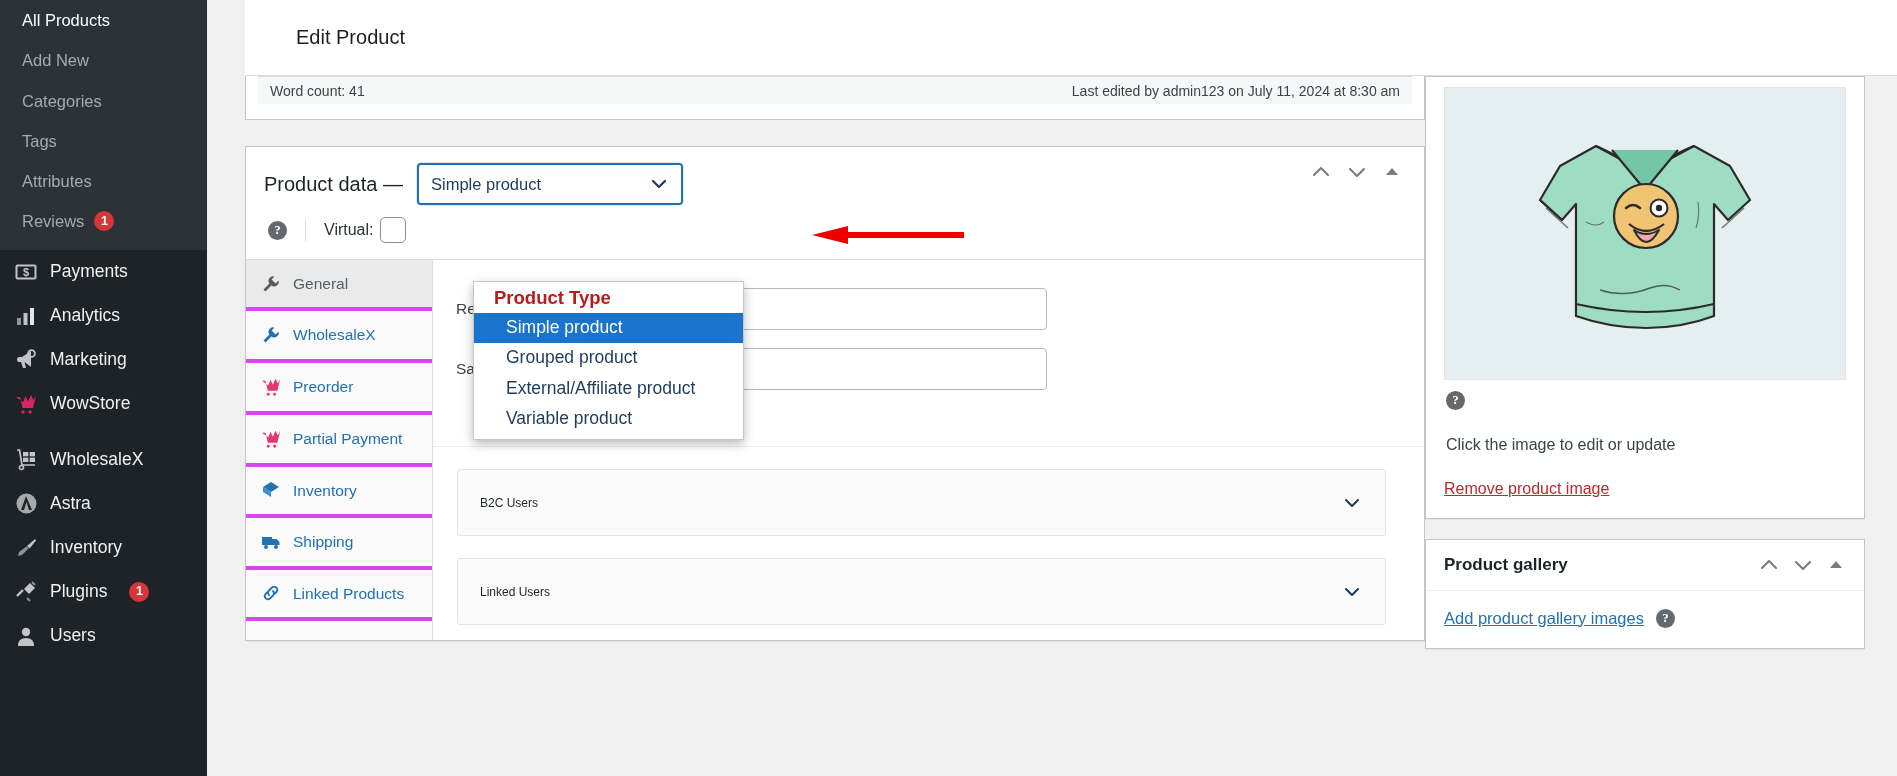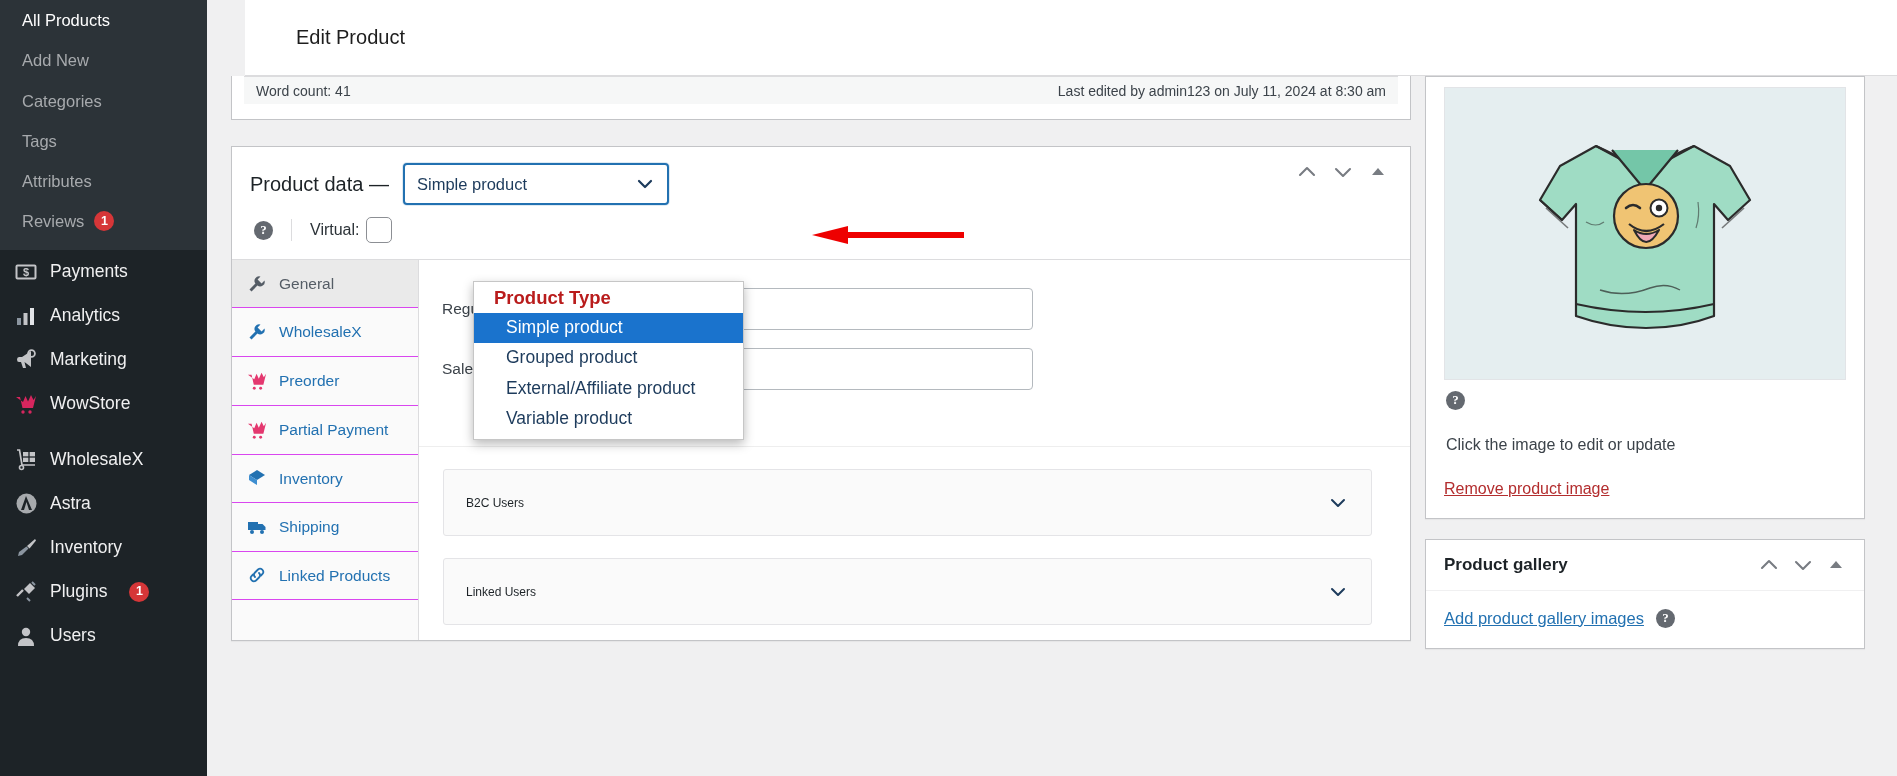--- a/index.html
+++ b/index.html
@@ -78,21 +78,21 @@
   .header-btn {
     display: flex; flex-direction: column; align-items: center;
     gap: 8px;
     color: #757575;
     font-size: 14.5px;
   }
   .header-btn .hicon { position: relative; width: 30px; height: 30px; }
 
   
   #content-col {
-    position: absolute; left: 231px; top: 76px;
+    position: absolute; left: 245px; top: 76px;
     width: 1180px; height: 700px;
   }
 
   .postbox {
     background: #fff;
     border: 1px solid #c3c4c7;
     box-shadow: 0 1px 1px rgba(0,0,0,.04);
     margin-bottom: 22px;
   }
 
@@ -183,21 +183,21 @@
   .pd-panels { display: flex; min-height: 380px; }
   .pd-tabs {
     width: 187px;
     flex: 0 0 187px;
     background: #fafafa;
     border-right: 1px solid #dcdcde;
     padding: 0; margin: 0;
     list-style: none;
   }
   .pd-tabs li {
-    border-bottom: 1px solid #d946ef;
+    border-bottom: 4px solid #d946ef;
     display: flex; align-items: center; gap: 11px;
     padding: 14px 12px 14px 14px;
     font-size: 15.5px;
     color: #2271b1;
     line-height: 1.25;
   }
   .pd-tabs li.active { background: #eaeaea; color: #555d66; }
   .pd-tabs li .tab-ico { width: 22px; flex: 0 0 22px; display:flex; align-items:center; justify-content:center; }
   .pd-tabs li .tab-lbl { max-width: 120px; }
 

